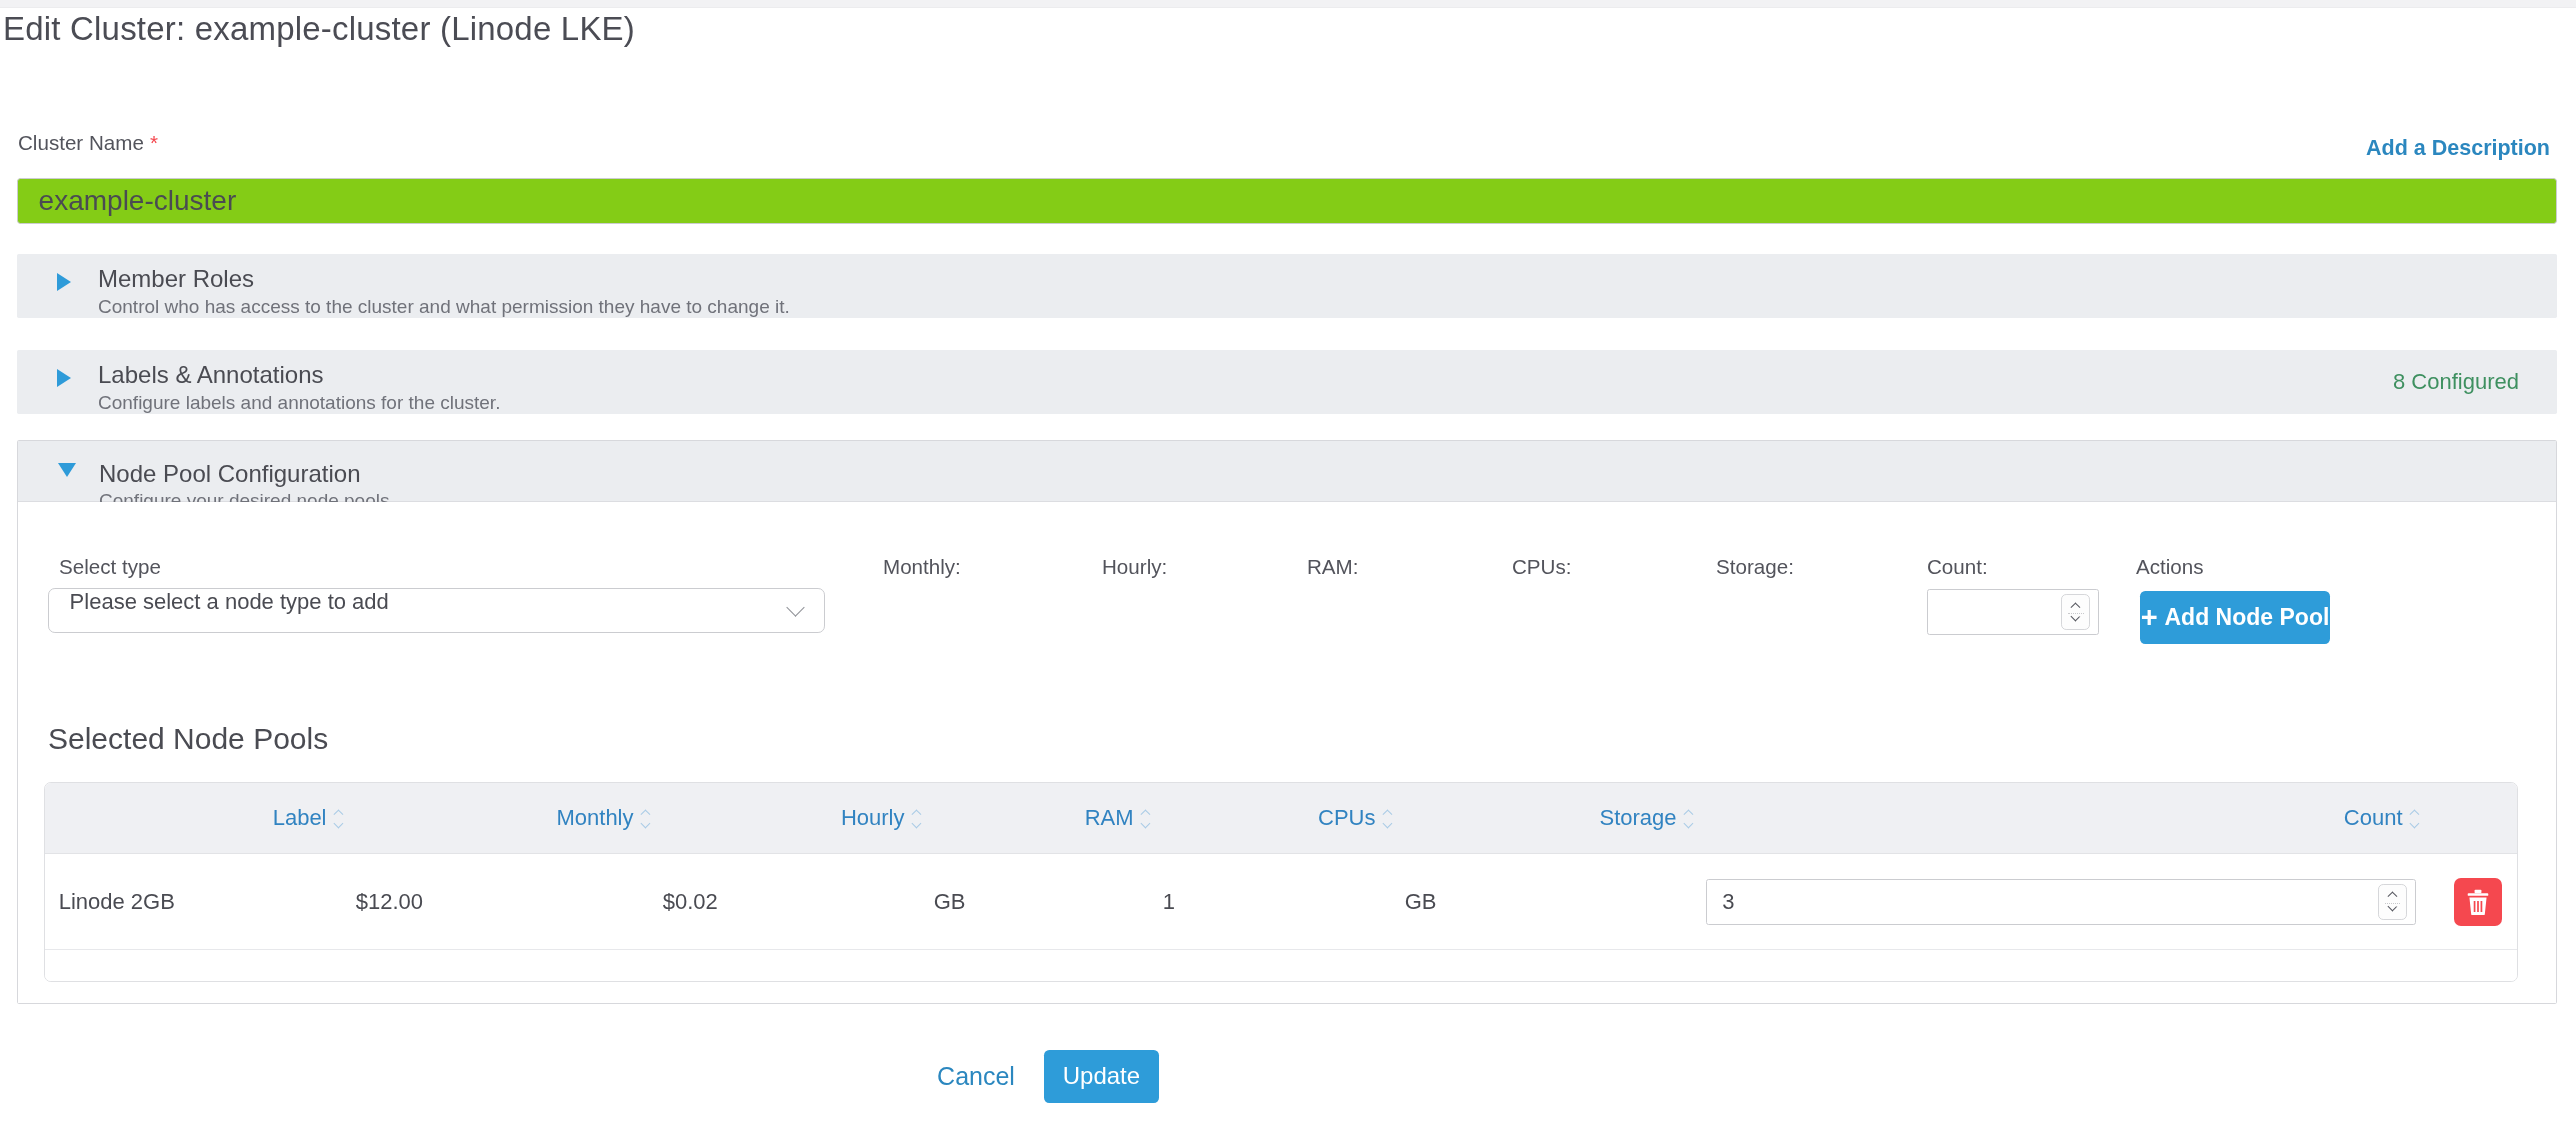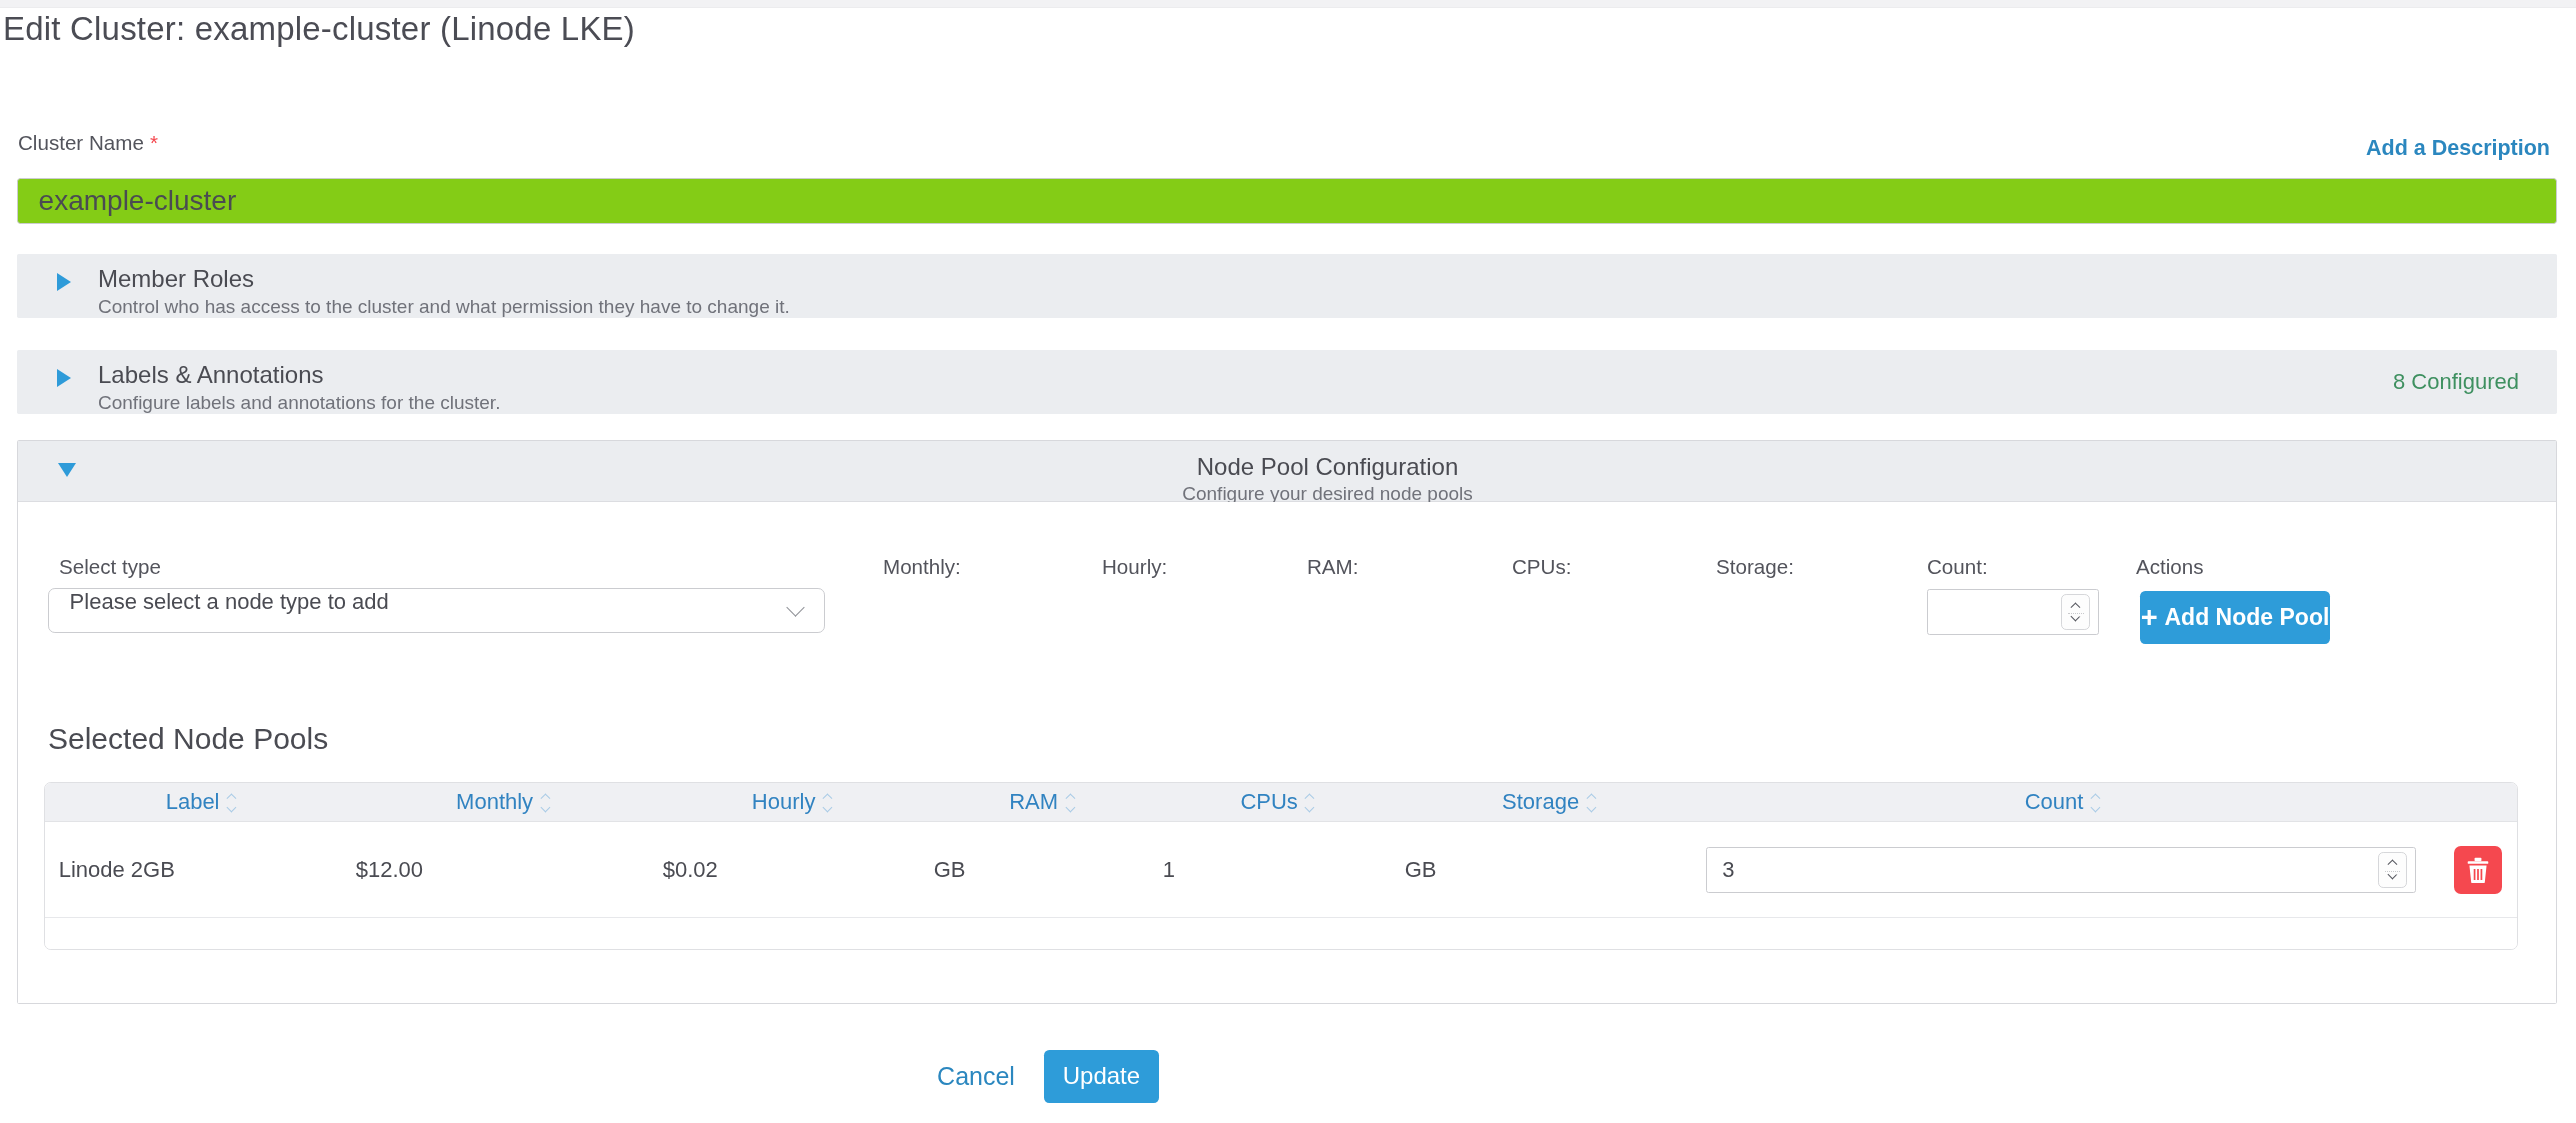--- a/index.html
+++ b/index.html
@@ -35,21 +35,21 @@
     border-right:9.4px solid transparent; top:22px; }
   .acc-title { font-size:24px; color:#4a4b52; line-height:29px; }
   .acc-sub { font-size:19px; color:#70727a; line-height:24px; margin-top:1.7px; }
   .acc-badge { position:absolute; right:38px; top:50%; transform:translateY(-50%);
     font-size:22px; color:#3e9060; }
 
   
   .np-section { position:absolute; left:17px; top:440px; width:2540px;
     border:0.9px solid #d7d8dc; border-radius:1.7px; background:#fff; }
   .np-header { position:relative; height:61px; background:#ebedf0;
-    border-bottom:0.9px solid #dcdde1; padding:12px 0 0 81px; cursor:pointer;text-align:center; }
+    border-bottom:0.9px solid #dcdde1; padding:19px 0 0 81px; cursor:pointer; }
   .np-header .acc-title { line-height:27.5px; }
   .np-body { position:relative; height:501px; background:#fff; }
 
   .form-label { position:absolute; top:53px; font-size:20.6px; color:#53545c; }
   .sel-box { position:absolute; left:30px; top:86px; width:777px; height:45px;
     border:1.7px solid #cbccd0; border-radius:6.9px; background:#fff; cursor:pointer;
     display:flex; align-items:flex-start; padding:0 52px 0 20.6px; font-size:22px; color:#4a4b52; }
   .sel-chev { position:absolute; right:22px; top:12px; width:13px; height:13px;
     border-right:1.7px solid #8e9096; border-bottom:1.7px solid #8e9096; transform:rotate(45deg); }
 
@@ -70,21 +70,21 @@
     font-weight:600; font-family:inherit; cursor:pointer; display:flex;
     align-items:center; justify-content:center; }
   .plus { font-size:29px; font-weight:700; margin-right:6.9px; line-height:1; }
 
   .pools-heading { position:absolute; left:30px; top:220px; font-size:30px;
     font-weight:400; color:#4a4b52; }
 
   .pool-table { position:absolute; left:26px; top:280px; width:2474px;
     border:0.9px solid #dfe0e3; border-radius:6.9px; border-collapse:separate;
     border-spacing:0; overflow:hidden; background:#fff; }
-  .pool-table th { background:#eff0f3; height:39px; text-align:center; padding-left:13.7px;
+  .pool-table th { background:#eff0f3; height:71px; text-align:right; padding-left:13.7px;
     font-size:22px; font-weight:500; color:#3183c1; cursor:pointer;
     border-bottom:0.9px solid #e2e3e6; white-space:nowrap; }
   .sort-icon { display:inline-flex; flex-direction:column; align-items:center;
     margin-left:8.6px; vertical-align:middle; }
   .sort-chev { width:6.9px; height:6.9px; border-right:1.7px solid #a9cbe6; border-bottom:1.7px solid #a9cbe6; }
   .sort-up { transform:rotate(-135deg); margin-bottom:1.7px; }
   .sort-down { transform:rotate(45deg); }
   .pool-table td { height:96px; padding-left:13.7px; font-size:22px; color:#4a4b52;
     border-bottom:0.9px solid #e7e8eb; background:#fff; }
   .pool-table tr.footer-row td { height:31px; border-bottom:none; }

